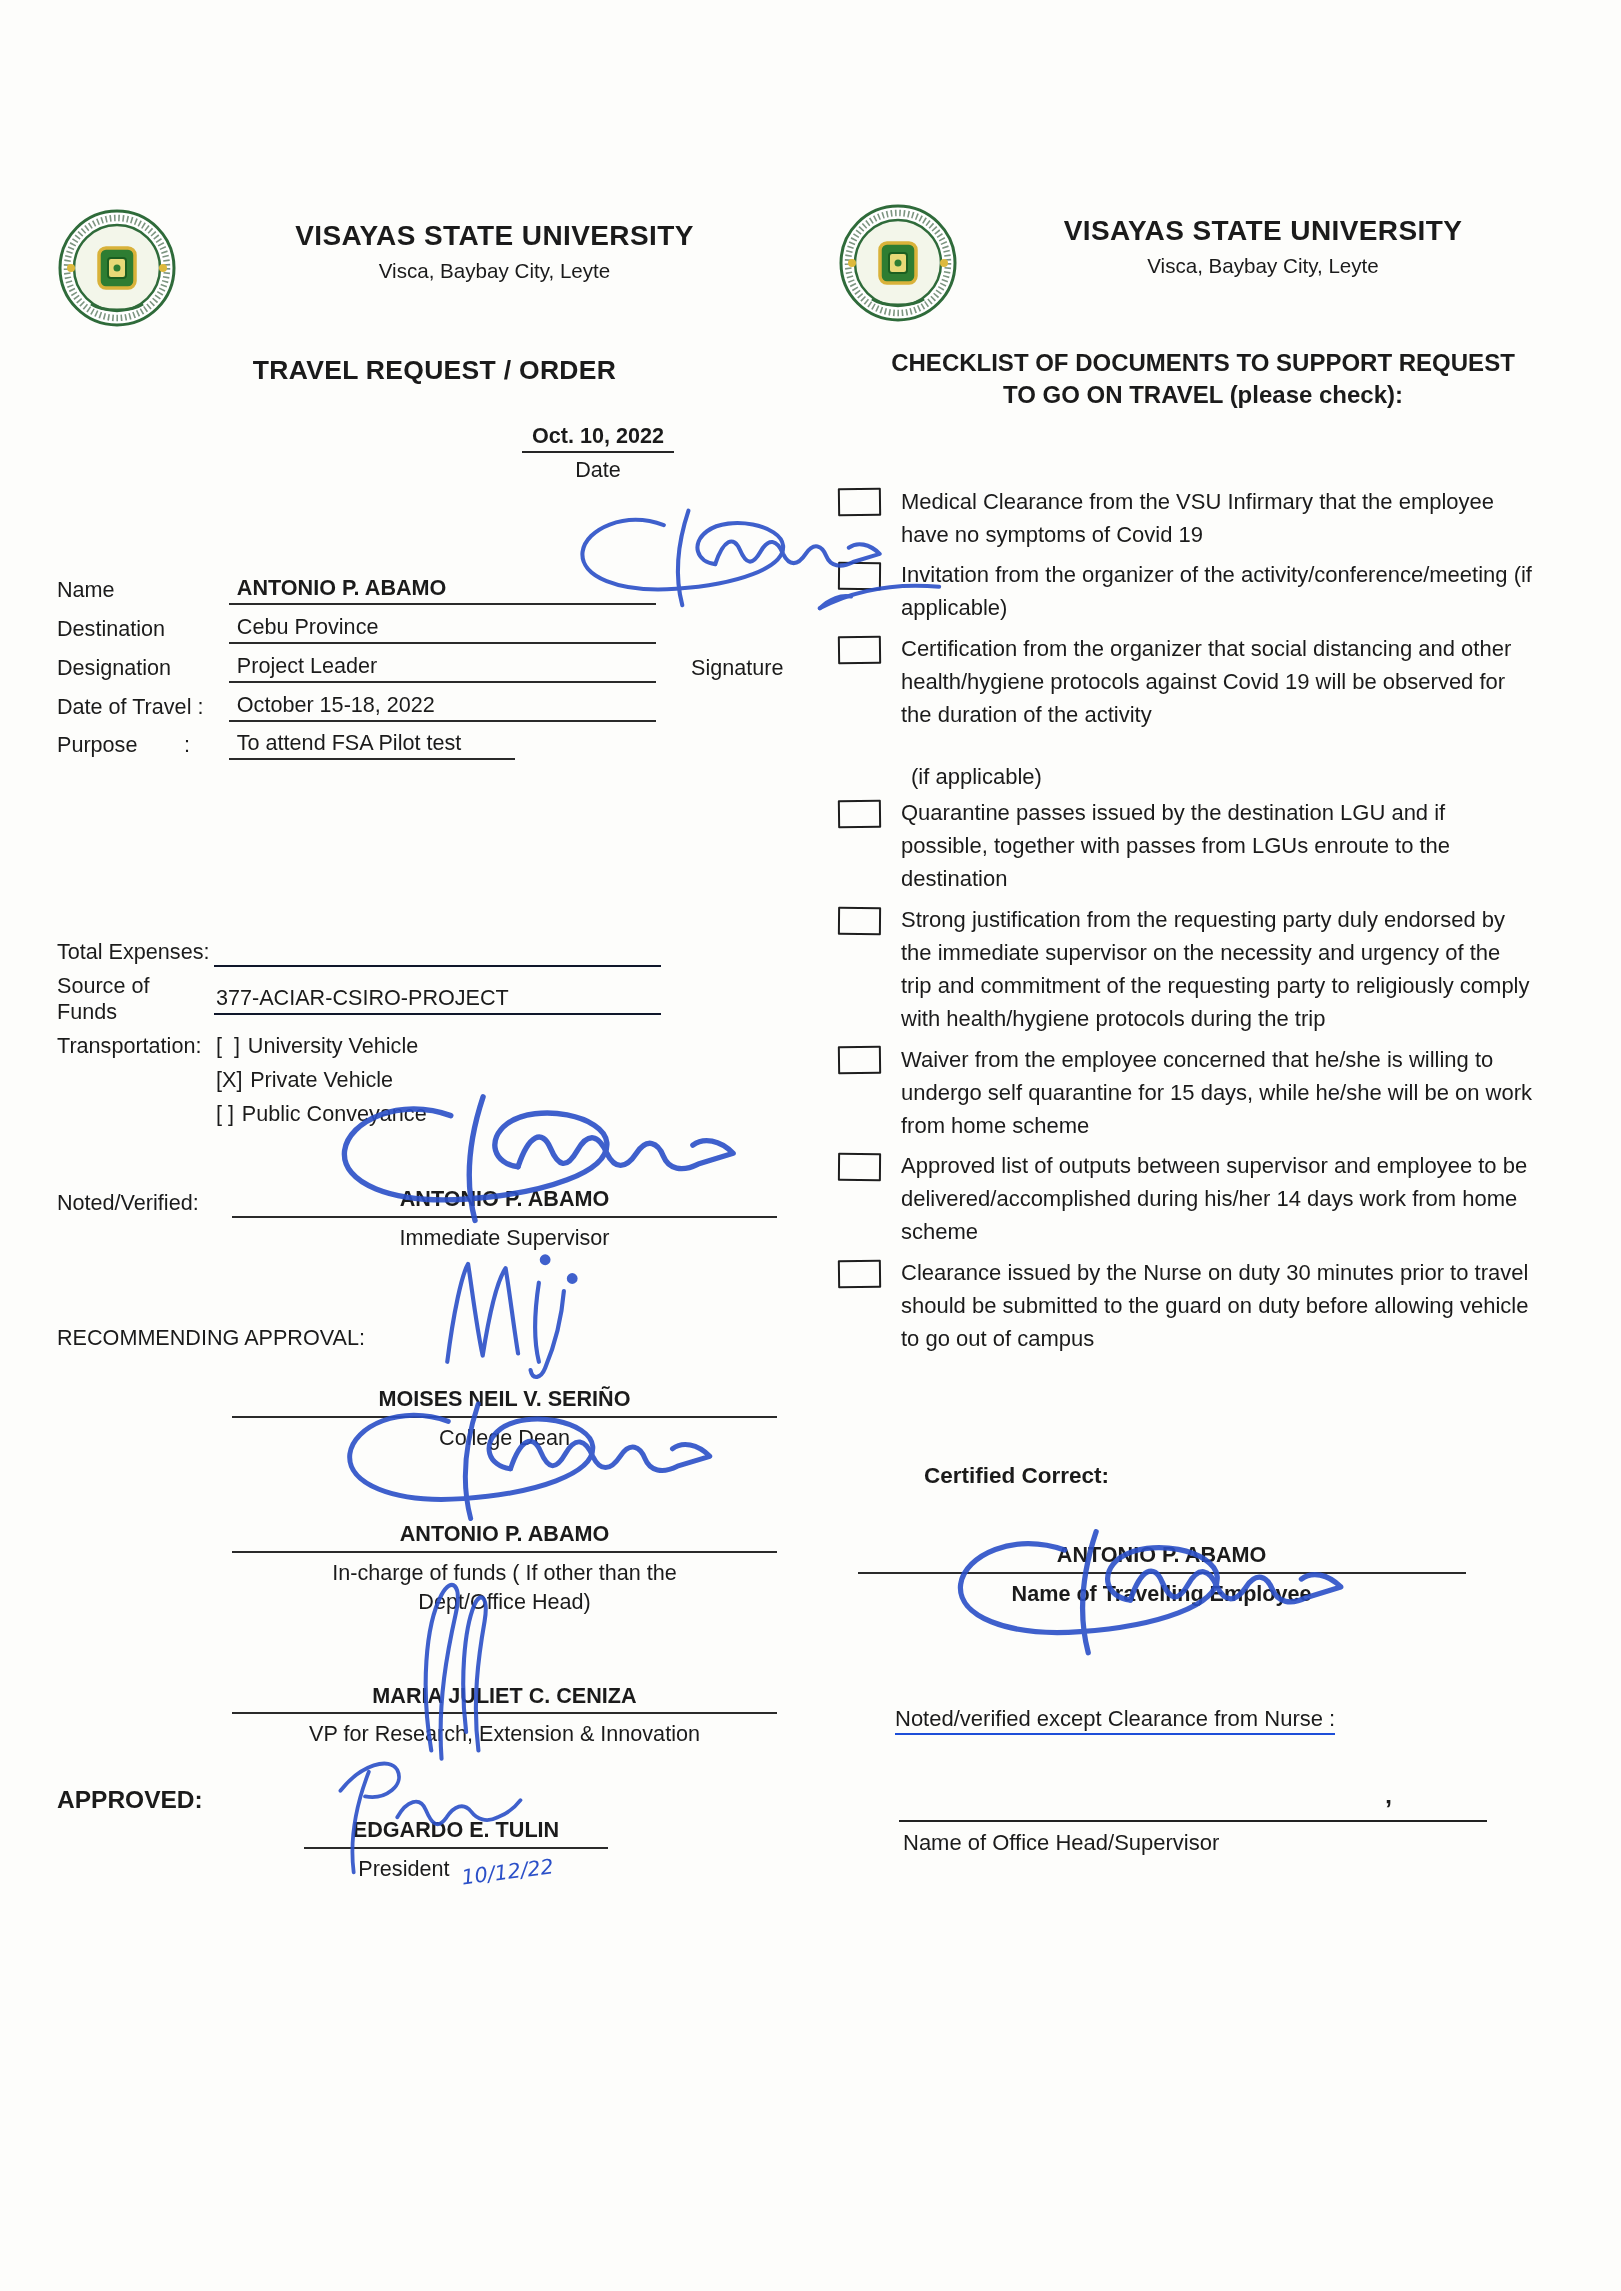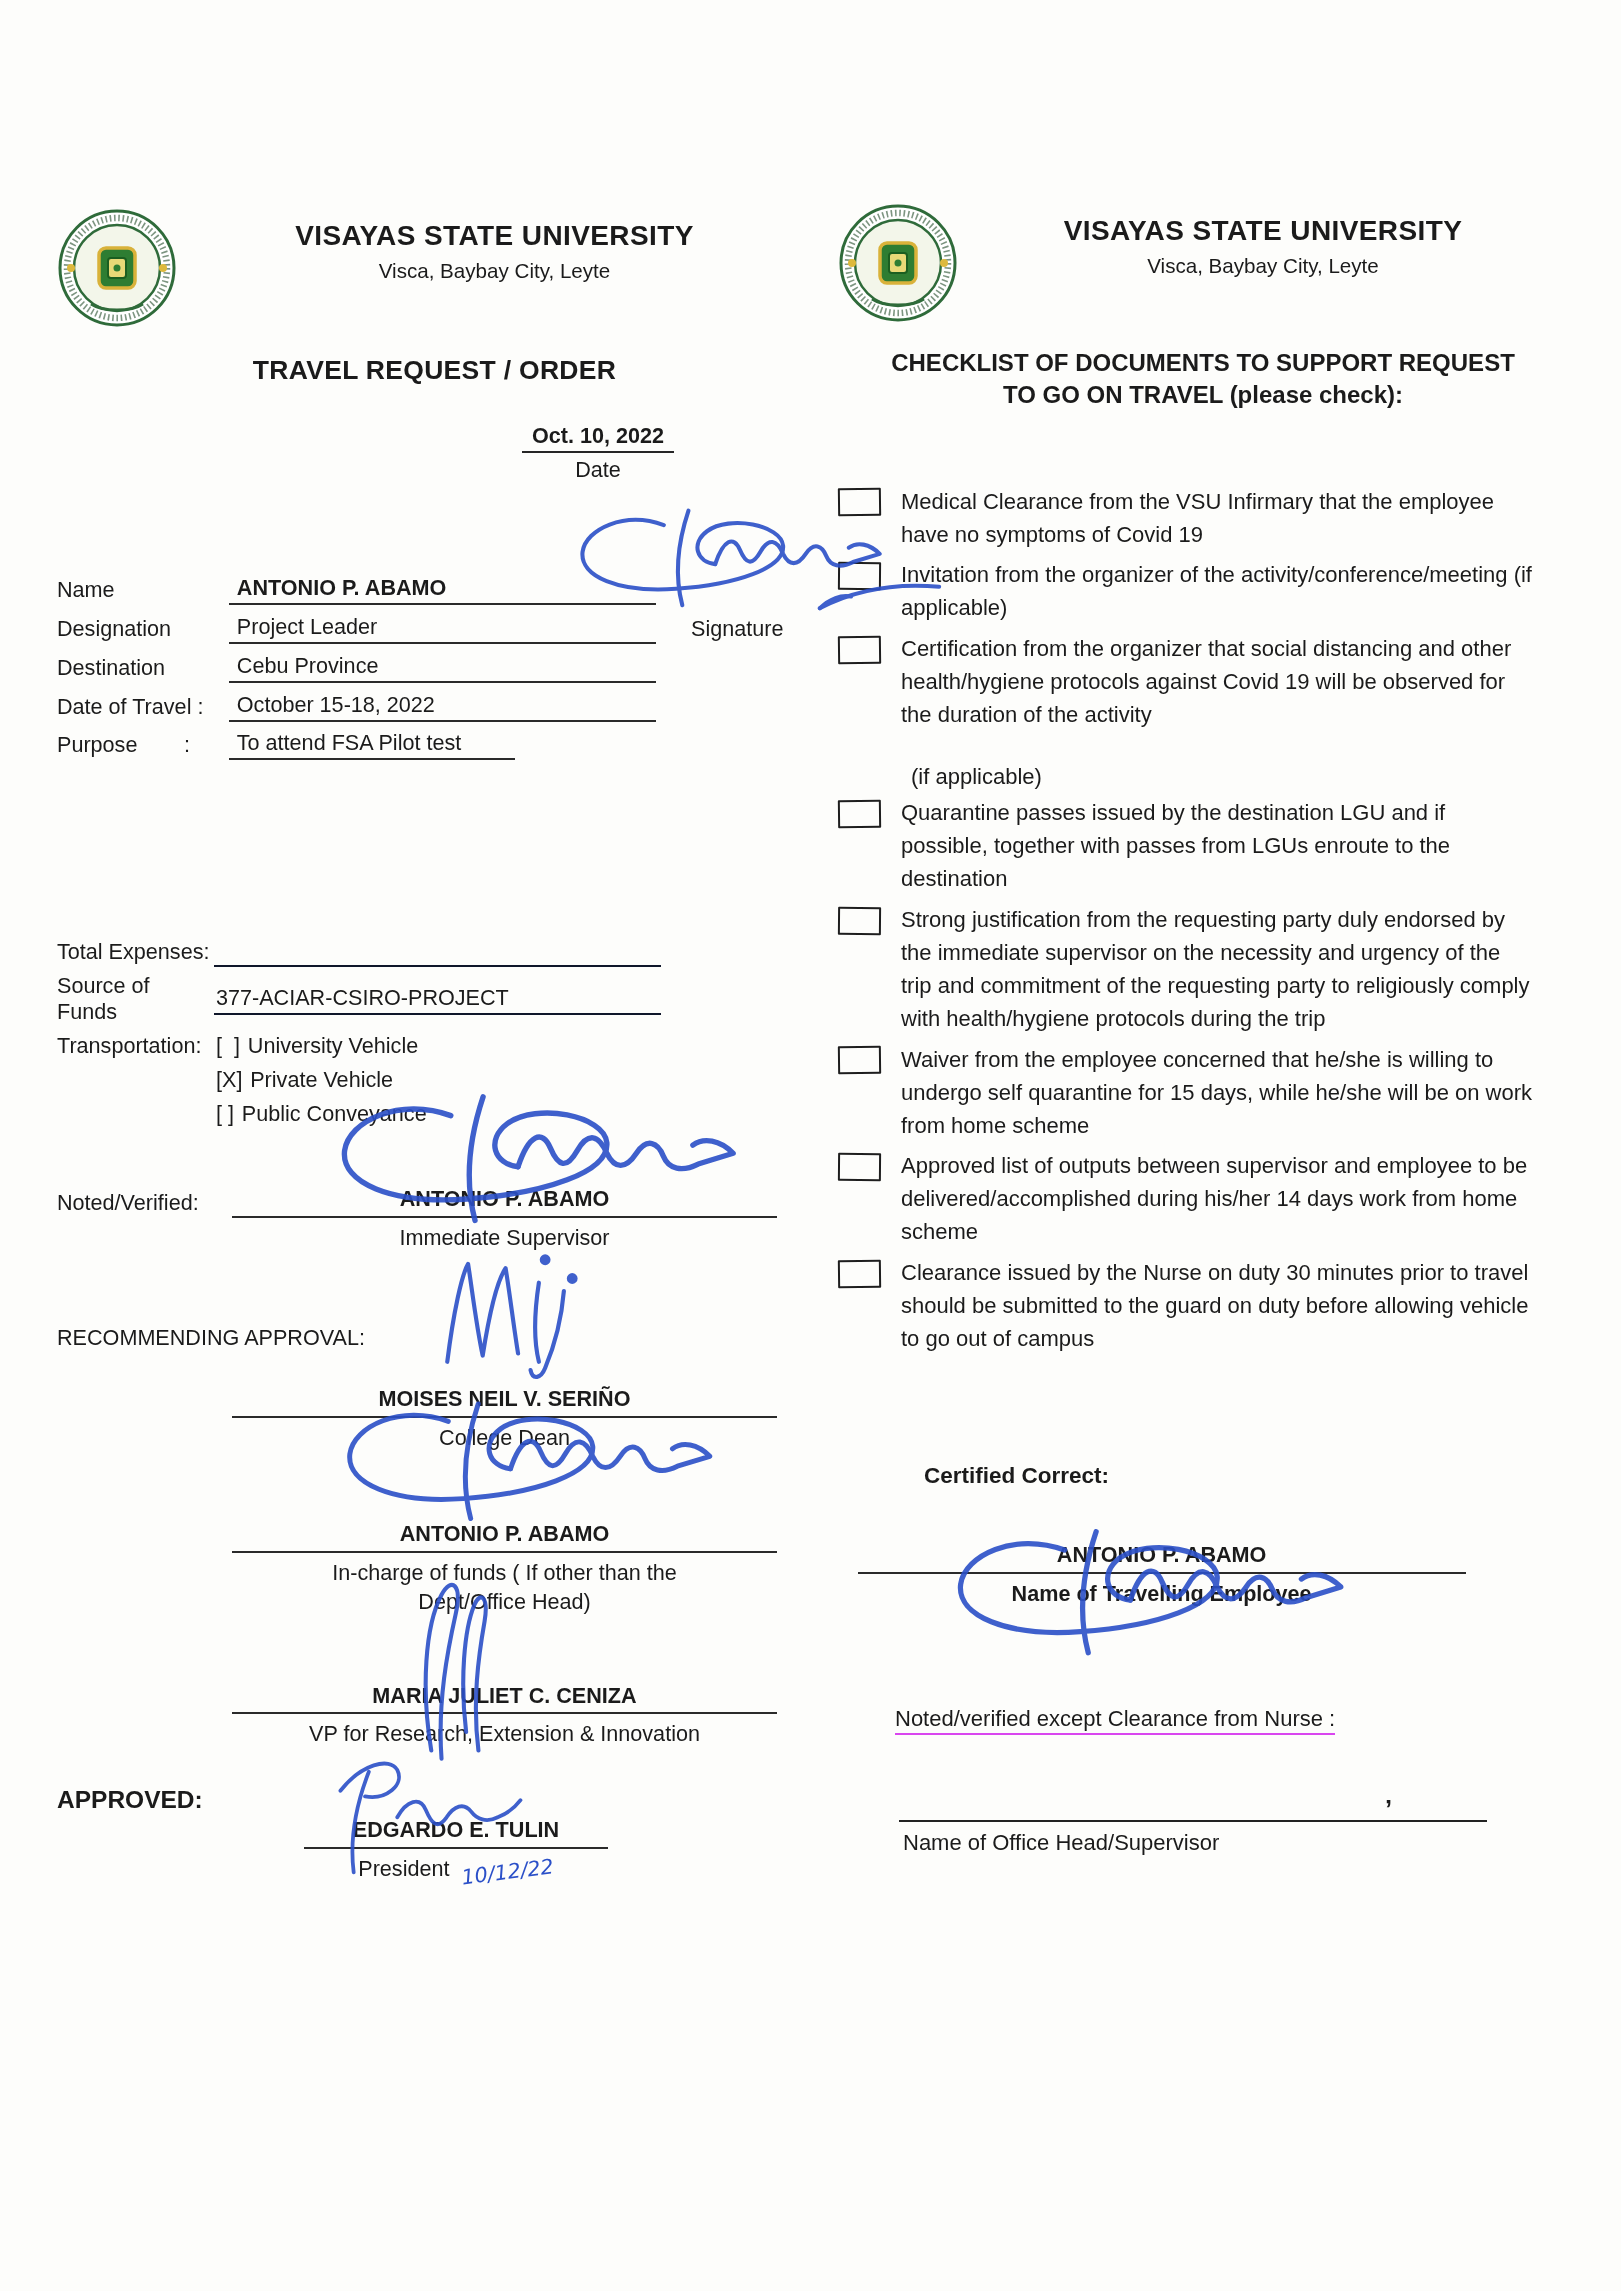--- a/index.html
+++ b/index.html
@@ -78,21 +78,21 @@
   .chk-item:nth-child(odd) .cb { transform:rotate(-.7deg); }
   .chk-item:nth-child(even) .cb { transform:rotate(.5deg); }
   .chk-extra { font-size:22px; margin:33px 0 5.9px 73px; }
 
   .certified { margin-top:108px; }
   .certified-label { font-size:22.5px; font-weight:bold; margin-left:86px; }
   .certified .sigblock { margin-left:19.6px; width:608px; padding-top:53px; }
   .certified .sigrole { font-weight:bold; }
 
   .noted-except { margin-top:98px; margin-left:57px; }
-  .noted-except span { font-size:22px; border-bottom:2px solid #d946ef; padding-bottom:2px; }
+  .noted-except span { font-size:22px; border-bottom:2px solid #1d4ed8; padding-bottom:2px; }
 
   .office-block { margin-top:61px; position:relative; }
   .office-line { margin-left:61px; width:588px; border-bottom:2.5px solid #222; height:29px; }
   .stray { position:absolute; right:176px; top:2px; font-size:25.5px; font-weight:bold; }
   .office-label { margin-left:65px; margin-top:7.8px; font-size:22px; font-weight:normal; }
 
   
   .sig {
     position:absolute; pointer-events:none;
     fill:none; stroke:#2b50c8; stroke-width:4;
@@ -164,27 +164,27 @@
       <div class="dateval">Oct. 10, 2022</div>
       <div class="datelabel">Date</div>
     </div>
 
     <div class="fields">
       <div class="frow">
         <div class="flabel">Name</div>
         <div class="fvalue bold">ANTONIO P. ABAMO</div>
       </div>
       <div class="frow">
+        <div class="flabel">Destination</div>
+        <div class="fvalue">Cebu Province</div>
+      </div>
+      <div class="frow">
         <div class="flabel">Designation</div>
         <div class="fvalue">Project Leader</div>
         <div class="siglabel">Signature</div>
-      </div>
-      <div class="frow">
-        <div class="flabel">Destination</div>
-        <div class="fvalue">Cebu Province</div>
       </div>
       <div class="frow">
         <div class="flabel">Date of Travel :</div>
         <div class="fvalue">October 15-18, 2022</div>
       </div>
       <div class="frow">
         <div class="flabel plabel">Purpose</div>
         <div class="pcolon">:</div>
         <div class="fvalue purpose">To attend FSA Pilot test</div>
       </div>

